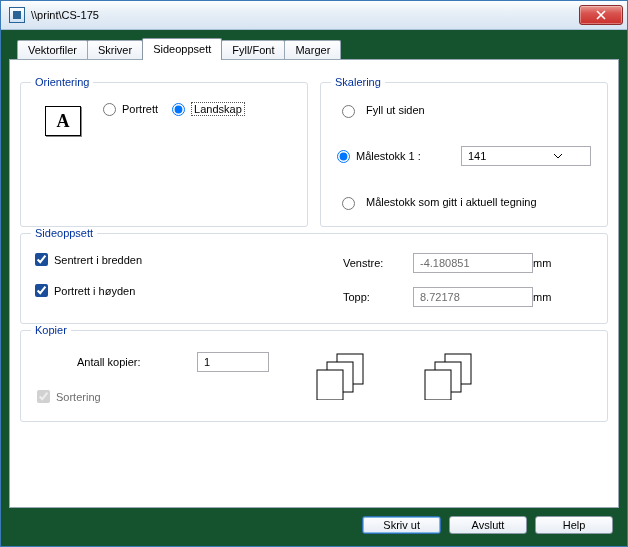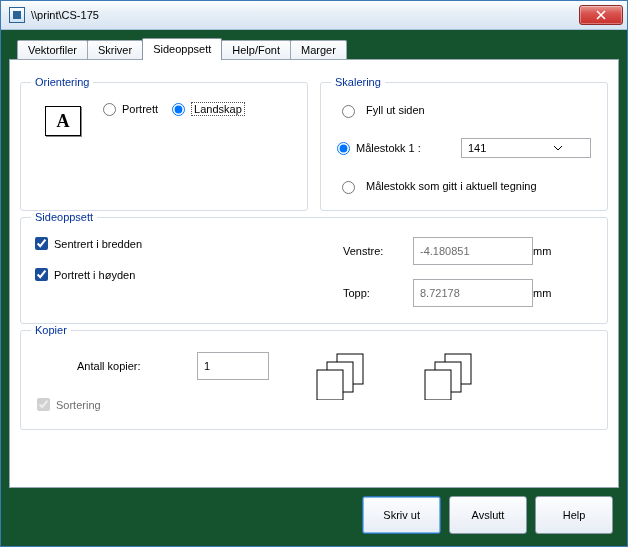--- a/index.html
+++ b/index.html
@@ -18,43 +18,43 @@
   fieldset.group{border:1px solid #d6dde5;border-radius:3px;margin:0;padding:12px 10px 14px 10px;box-sizing:border-box}
   fieldset.group>legend{padding:0 4px;color:#00319c}
   .row1{display:flex;gap:12px}
   .row1 .group{flex:1}
   .orient-body{display:flex;align-items:flex-start;gap:22px;padding-left:14px}
   .page-thumb{width:34px;height:28px;border:1px solid #000;box-shadow:1px 1px 0 #888;margin-top:6px;display:flex;align-items:center;justify-content:center;font-family:"Times New Roman",serif;font-weight:bold;font-size:18px}
   .radio-col{display:flex;flex-direction:row;gap:14px;padding-top:2px}
   .rlabel{display:flex;align-items:center;gap:6px}
   .rlabel input{margin:0}
   .focusbox{border:1px dotted #555;padding:0 2px}
-  .scale-body{display:flex;flex-direction:column;gap:20px;padding:2px 6px 2px 6px}
+  .scale-body{display:flex;flex-direction:column;gap:28px;padding:2px 6px 2px 6px}
   .scale-row{display:flex;align-items:center;gap:8px}
   .scale-row .lbl{flex:1}
   .combo{width:130px;height:20px;border:1px solid #abadb3;background:#fff;display:flex;align-items:center;box-sizing:border-box}
   .combo span{flex:1;padding:0 6px}
   .combo .arrow{width:16px;display:flex;align-items:center;justify-content:center;color:#000}
   .placer{margin-top:12px}
   .placer-body{display:flex;gap:16px;align-items:flex-start;padding:2px 4px}
   .chk-col{display:flex;flex-direction:column;gap:18px}
   .chk{display:flex;align-items:center;gap:6px}
   .chk input{margin:0;accent-color:#1a4e9a}
   .pos-grid{display:grid;grid-template-columns:70px 120px 40px;row-gap:14px;align-items:center;margin-left:auto;margin-right:20px}
-  .txt{height:28px;border:1px solid #abadb3;background:#fff;padding:0 6px;box-sizing:border-box;font:inherit}
+  .txt{height:20px;border:1px solid #abadb3;background:#fff;padding:0 6px;box-sizing:border-box;font:inherit}
   .txt[disabled]{color:#6d6d6d;background:#fff}
   .copies{margin-top:12px}
   .copies-body{display:flex;align-items:flex-start;padding:4px 6px;gap:14px}
   .copies-left{display:flex;flex-direction:column;gap:18px}
   .copies-row{display:flex;align-items:center;gap:12px}
   .copies-row .lbl{width:108px;text-align:left;padding-left:40px}
   .collate{width:64px;height:48px;margin-left:30px}
   .disabled-text{color:#6d6d6d}
   .footer{display:flex;justify-content:flex-end;gap:8px;padding:8px 6px 6px 0}
-  .btn{min-width:78px;height:38px;border:1px solid #8a98a6;border-radius:3px;background:linear-gradient(#fdfdfe,#e7edf5);padding:0 20px;font:inherit;cursor:default}
+  .btn{min-width:78px;height:18px;border:1px solid #8a98a6;border-radius:3px;background:linear-gradient(#fdfdfe,#e7edf5);padding:0 20px;font:inherit;cursor:default}
   .btn.default{border-color:#2f6fb3;box-shadow:0 0 0 1px #7db7e8 inset}
 </style>
 </head>
 <body>
 
 <div class="window">
   <div class="titlebar">
     <span class="app-icon"></span>
     <span class="title">\\print\CS-175</span>
     <div class="close">
@@ -62,21 +62,21 @@
           <path d="M1 1 L9 9 M9 1 L1 9" stroke="#fff" stroke-width="1.6"></path>
         </svg>
     </div>
   </div>
 
   <div class="client">
     <div class="tabs">
       <div class="tab">Vektorfiler</div>
       <div class="tab">Skriver</div>
       <div class="tab active">Sideoppsett</div>
-      <div class="tab">Help/Font</div>
+      <div class="tab">Fyll/Font</div>
       <div class="tab">Marger</div>
     </div>
 
     <div class="tabpage">
 
       <div class="row1">
         <fieldset class="group">
           <legend>Orientering</legend>
           <div class="orient-body">
             <div class="page-thumb">A</div>

